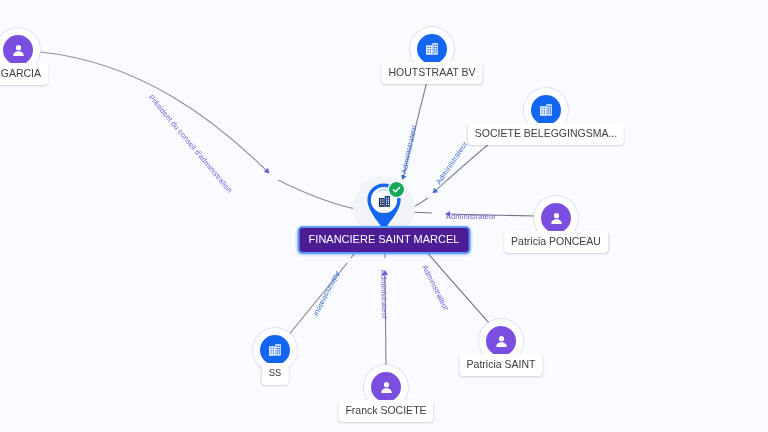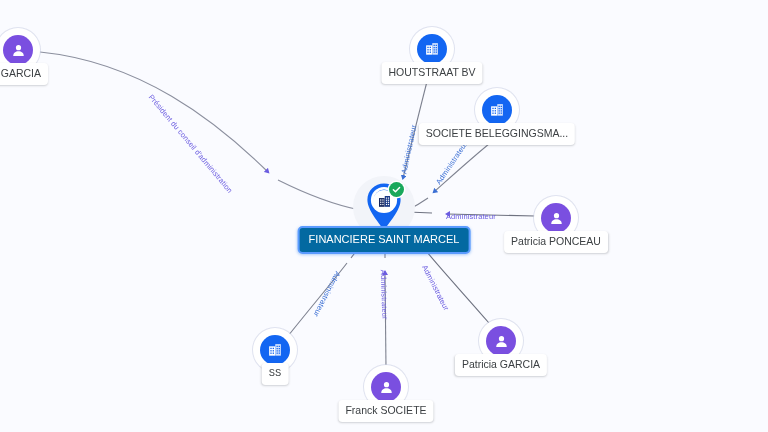--- a/index.html
+++ b/index.html
@@ -128,21 +128,21 @@
     align-items: center;
     justify-content: center;
     box-shadow: 0 0 0 1.5px #ffffff;
   }
   #center-label {
     position: absolute;
     left: 50%;
     top: 46px;
     transform: translateX(-50%);
     white-space: nowrap;
-    background: #0369a1;
+    background: #4c1d95;
     color: #ffffff;
     font-size: 11px;
     line-height: 1;
     padding: 6px 9px 7px 9px;
     border-radius: 5px;
     border: 2px solid #5b9bff;
     box-shadow: 0 1px 3px rgba(26,115,232,0.35);
   }
 
   
@@ -240,21 +240,21 @@
           <rect x="14.3" y="12.4" width="1.9" height="1.9"></rect>
           <rect x="17.5" y="12.4" width="1.9" height="1.9"></rect>
           <rect x="14.3" y="15.8" width="1.9" height="1.9"></rect>
           <rect x="17.5" y="15.8" width="1.9" height="1.9"></rect>
         </g>
       </svg>
     </div>
     <div class="node-label">HOUTSTRAAT BV</div>
   </div>
 
-  <div class="node node-company" style="left:497px; top:110px; z-index:4;text-align:right;">
+  <div class="node node-company" style="left:546px; top:110px; z-index:4;text-align:right;">
     <div class="node-halo"></div>
     <div class="node-disc">
       <svg width="16" height="16" viewBox="0 0 24 24" aria-hidden="true">
         <rect x="3.2" y="6.5" width="9" height="14" fill="#ffffff"></rect>
         <rect x="12.4" y="3.2" width="8.4" height="17.3" fill="#ffffff" opacity="0.82"></rect>
         <g fill="#1366f2">
           <rect x="5" y="8.6" width="2" height="2"></rect>
           <rect x="8.5" y="8.6" width="2" height="2"></rect>
           <rect x="5" y="12.2" width="2" height="2"></rect>
           <rect x="8.5" y="12.2" width="2" height="2"></rect>
@@ -286,21 +286,21 @@
   </div>
 
   <div class="node node-person" style="left:501px; top:341px; z-index:4;">
     <div class="node-halo"></div>
     <div class="node-disc">
       <svg width="17" height="17" viewBox="0 0 24 24" aria-hidden="true">
         <circle cx="12" cy="8" r="3.7" fill="#ffffff"></circle>
         <path d="M4.6 19.6c0-4.1 3.3-6.4 7.4-6.4s7.4 2.3 7.4 6.4z" fill="#ffffff"></path>
       </svg>
     </div>
-    <div class="node-label">Patricia GARCIA</div>
+    <div class="node-label">Patricia SAINT</div>
   </div>
 
   <div class="node node-person" style="left:386px; top:387px; z-index:4;">
     <div class="node-halo"></div>
     <div class="node-disc">
       <svg width="17" height="17" viewBox="0 0 24 24" aria-hidden="true">
         <circle cx="12" cy="8" r="3.7" fill="#ffffff"></circle>
         <path d="M4.6 19.6c0-4.1 3.3-6.4 7.4-6.4s7.4 2.3 7.4 6.4z" fill="#ffffff"></path>
       </svg>
     </div>

